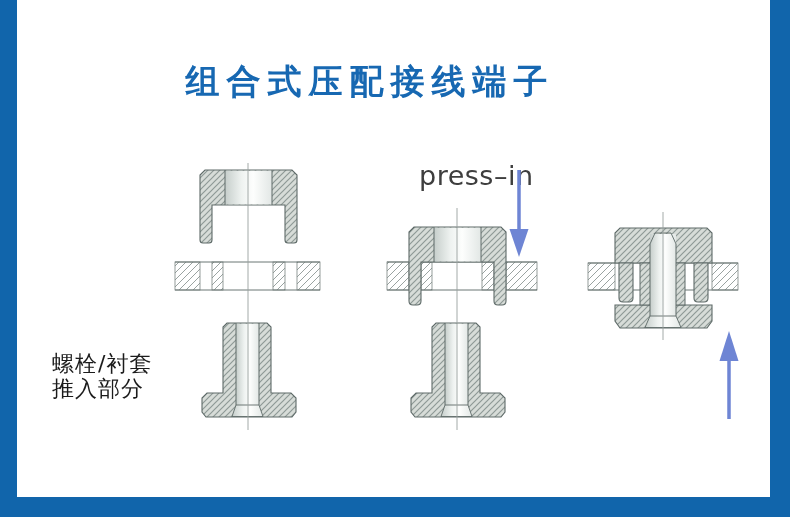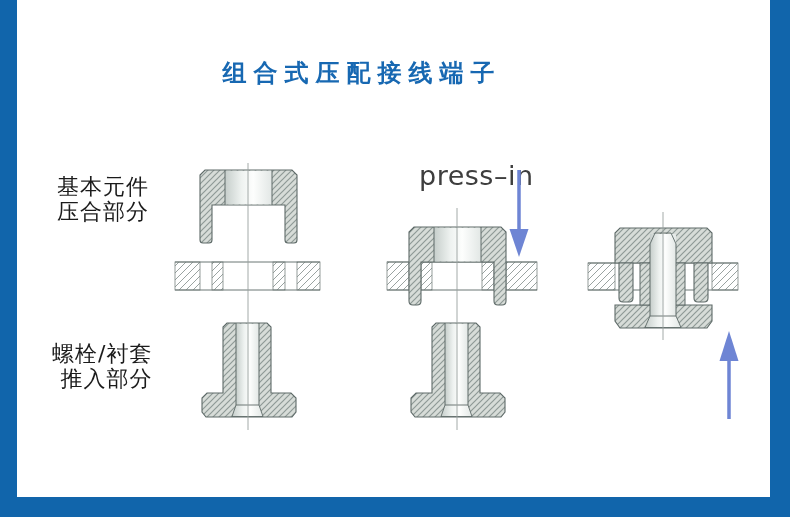--- a/index.html
+++ b/index.html
@@ -1,47 +1,43 @@
 <!DOCTYPE html>
 <html><head>
 <meta charset="utf-8">
 <style>
   html,body{margin:0;padding:0;background:#fff;}
   .page{position:relative;width:790px;height:517px;background:#ffffff;overflow:hidden;
         font-family:"DejaVu Sans","Liberation Sans",sans-serif;}
   .frame-left{position:absolute;left:0;top:0;width:17px;height:517px;background:#1165ab;}
   .frame-right{position:absolute;left:770px;top:0;width:20px;height:517px;background:#1165ab;}
   .frame-bottom{position:absolute;left:0;top:497px;width:790px;height:20px;background:#1165ab;}
-  .title{position:absolute;left:0;top:52px;width:724px;margin:0;text-align:center;
-         font-size:24px;line-height:42px;font-weight:bold;letter-spacing:7px;color:#1768b2;}
+  .title{position:absolute;left:0;top:52px;width:724px;margin:8px;text-align:center;
+         font-size:34px;line-height:42px;font-weight:bold;letter-spacing:7px;color:#1768b2;}
   .side-label{position:absolute;font-size:22px;line-height:25px;letter-spacing:1px;
               color:#1b1b1b;font-weight:500;}
   .side-label span{display:block;}
   .label-press{left:57px;top:174px;}
-  .label-push{left:52px;top:341px;text-align:right;}
+  .label-push{left:52px;top:351px;}
   .anno{position:absolute;font-size:27px;color:#3e3e3e;line-height:30px;letter-spacing:0.5px;}
   .anno-press{left:403px;top:161px;margin-left:16px;}
   .anno-push{left:616px;top:393px;}
   svg.canvas{position:absolute;left:0;top:0;}
 </style>
 </head>
 <body>
 
 <div class="page">
 
   <div class="frame-left"></div>
   <div class="frame-right"></div>
   <div class="frame-bottom"></div>
 
   <h1 class="title">组合式压配接线端子</h1>
 
-  <div class="side-label label-press">
-    <span>基本元件</span>
-    <span>压合部分</span>
-  </div>
 
   <div class="side-label label-push">
     <span>螺栓/衬套</span>
     <span>推入部分</span>
   </div>
 
   <div class="anno anno-press">press–in</div>
 
   <svg class="canvas" width="790" height="517" viewBox="0 0 790 517">
     <defs>

